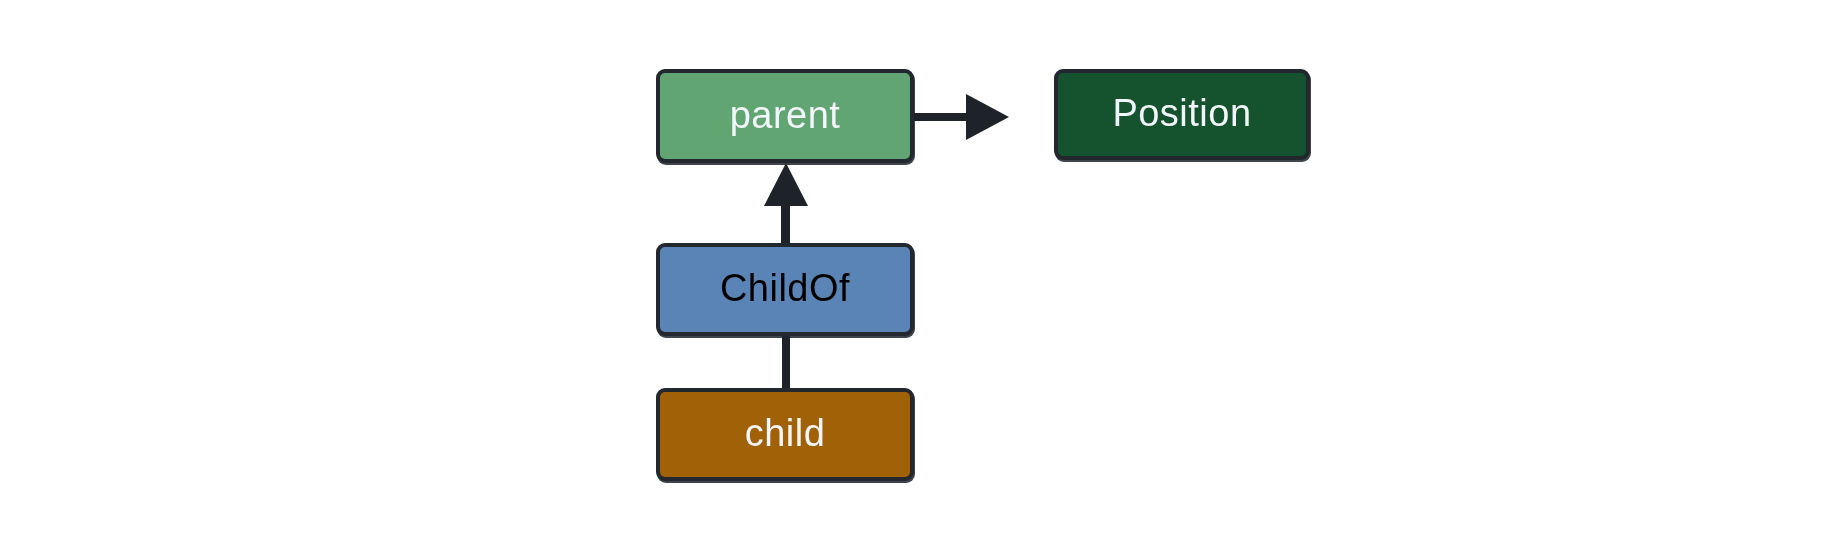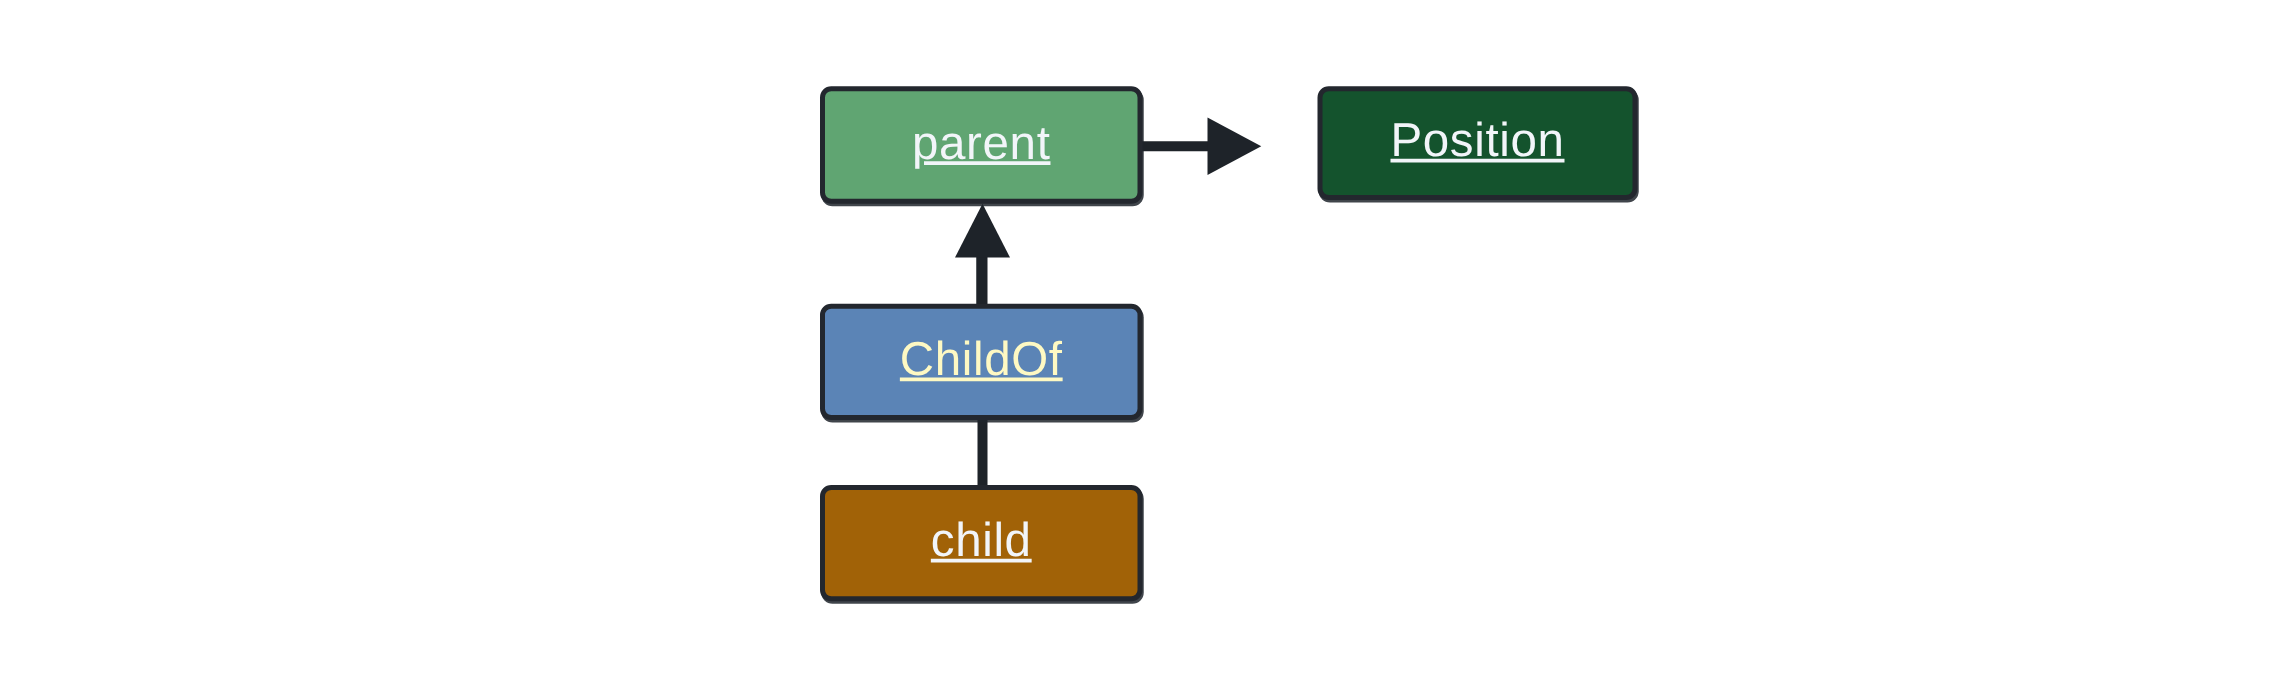--- a/index.html
+++ b/index.html
@@ -30,21 +30,20 @@
     display: flex;
     align-items: center;
     justify-content: center;
     font-size: 38px;
     font-weight: 400;
     letter-spacing: 0.5px;
   }
   .node span {
     position: relative;
     top: -1px;
-    text-decoration: underline;
   }
 </style>
 </head>
 <body>
 
 <div class="canvas">
 
   <svg class="edges" width="1830" height="548" viewBox="0 0 1830 548">
 
     <g>
@@ -61,21 +60,21 @@
   </svg>
 
   <div class="node" style="left: 656px; top: 69px; width: 258px; height: 94px; background-color: rgb(96, 165, 114); border-color: rgb(35, 39, 46); color: rgb(242, 245, 249);">
     <span>parent</span>
   </div>
 
   <div class="node" style="left: 1054px; top: 69px; width: 256px; height: 91px; background-color: #14532d; border-color: rgb(35, 39, 46); color: rgb(242, 245, 249);">
     <span>Position</span>
   </div>
 
-  <div class="node" style="left: 656px; top: 243px; width: 258px; height: 93px; background-color: rgb(91, 132, 182); border-color: rgb(35, 39, 46); color: #fef9c3;">
+  <div class="node" style="left: 656px; top: 243px; width: 258px; height: 93px; background-color: rgb(91, 132, 182); border-color: rgb(35, 39, 46); color: #000000;">
     <span>ChildOf</span>
   </div>
 
   <div class="node" style="left: 656px; top: 388px; width: 258px; height: 93px; background-color: #a16207; border-color: rgb(35, 39, 46); color: rgb(242, 245, 249);">
     <span>child</span>
   </div>
 
 </div>
 
 </body></html>

